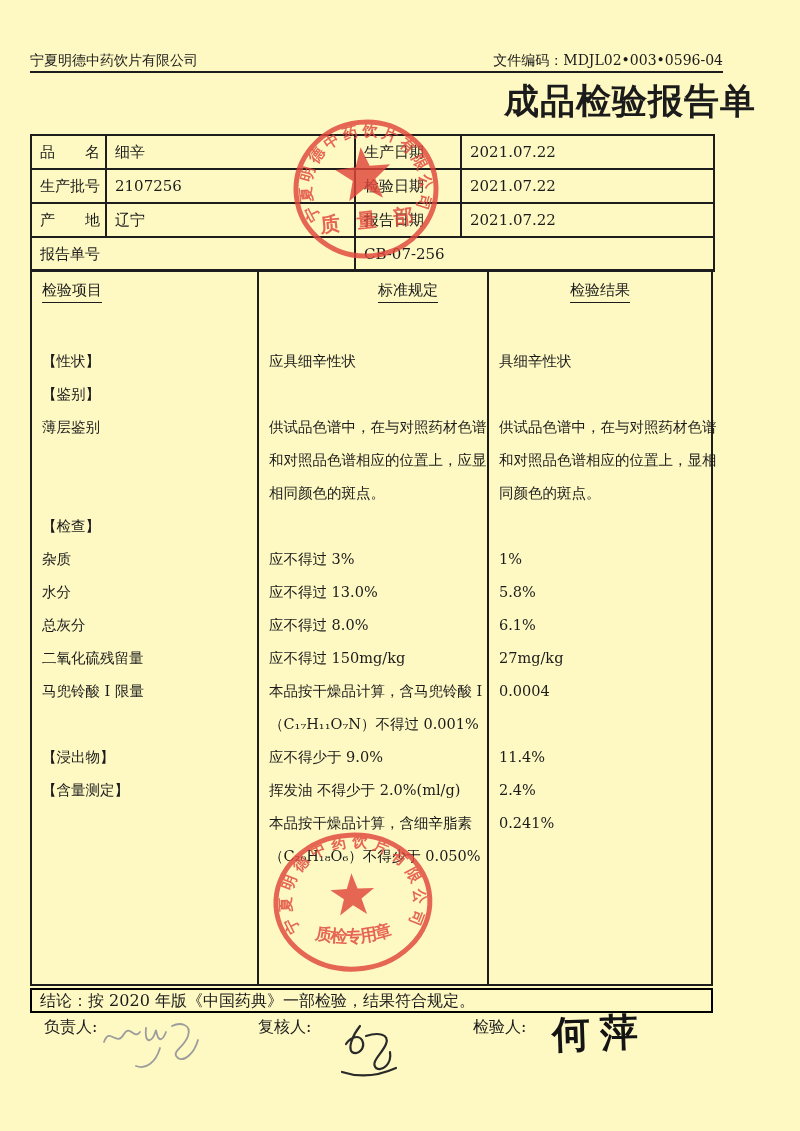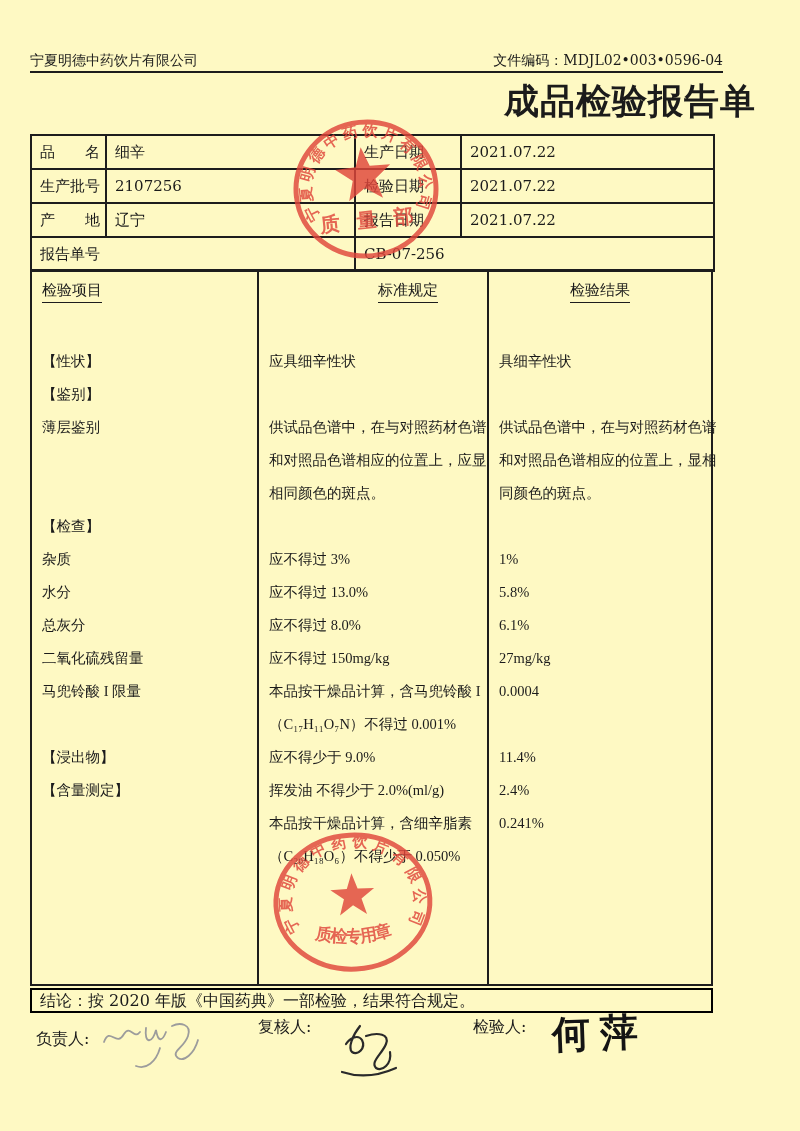--- a/index.html
+++ b/index.html
@@ -27,34 +27,34 @@
   .divider{position:absolute;top:0;bottom:0;width:2px;background:#1d1d1d;}
   .d1{left:225px;} .d2{left:455px;}
   .mt-header{position:absolute;top:10px;font-size:15px;}
   .h1{left:10px;} .h2{left:227px;width:228px;text-align:center;padding-left:35px;}
   .h3{left:457px;width:222px;text-align:center;}
   .ul{border-bottom:1.5px solid #1d1d1d;padding-bottom:3px;}
   .mcol{position:absolute;top:74px;}
   .col-items{left:10px;width:205px;}
   .col-standards{left:237px;width:210px;}
   .col-results{left:467px;width:205px;}
-  .line{height:33px;line-height:33px;font-size:14.5px;white-space:nowrap;overflow:visible;font-family:Liberation Serif, serif;}
+  .line{height:33px;line-height:33px;font-size:14.5px;white-space:nowrap;overflow:visible;}
 
   
   .stamp{position:absolute;color:#e0463b;opacity:.82;}
   .stamp-a{left:288px;top:114px;transform:rotate(-6deg);}
   .stamp-b{left:271px;top:830px;transform:rotate(-3deg);}
   .stamp text{fill:currentColor;font-family:"DejaVu Serif","Liberation Serif",serif;font-weight:bold;}
 
   
   .conclusion{position:absolute;top:988px;left:30px;width:683px;height:25px;
               border:2px solid #000000;box-sizing:border-box;line-height:21px;
               padding-left:8px;font-size:16px;white-space:nowrap;overflow:hidden;}
   .sig-label{position:absolute;top:1017px;font-size:16px;}
-  .sl-resp{left:36px;margin-top:12px;} .sl-review{left:258px;} .sl-inspect{left:473px;}
+  .sl-resp{left:44px;} .sl-review{left:258px;} .sl-inspect{left:473px;}
   .sig-svg{position:absolute;}
   .sig-resp{left:100px;top:1014px;color:#9c9c9c;}
   .sig-review{left:330px;top:1018px;color:#2a2a2a;}
   .insp-name{position:absolute;left:552px;top:1008px;font-size:38px;font-weight:bold;
              letter-spacing:10px;transform:rotate(-2deg);color:#141414;}
 </style>
 </head>
 <body>
 
 <div class="page">

